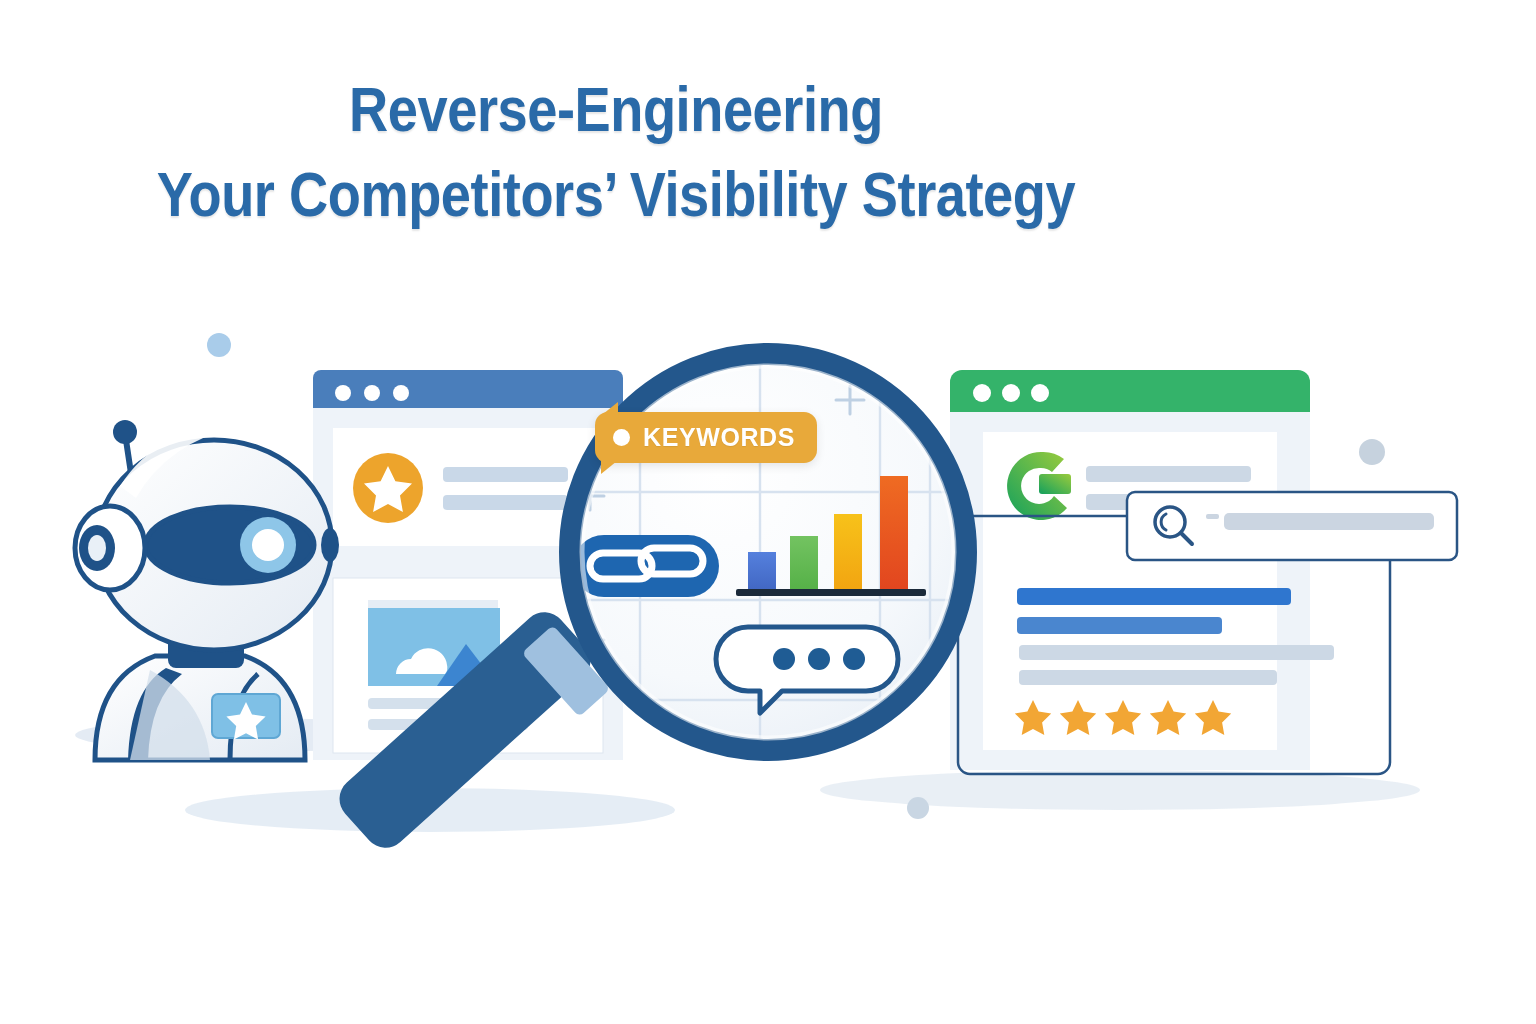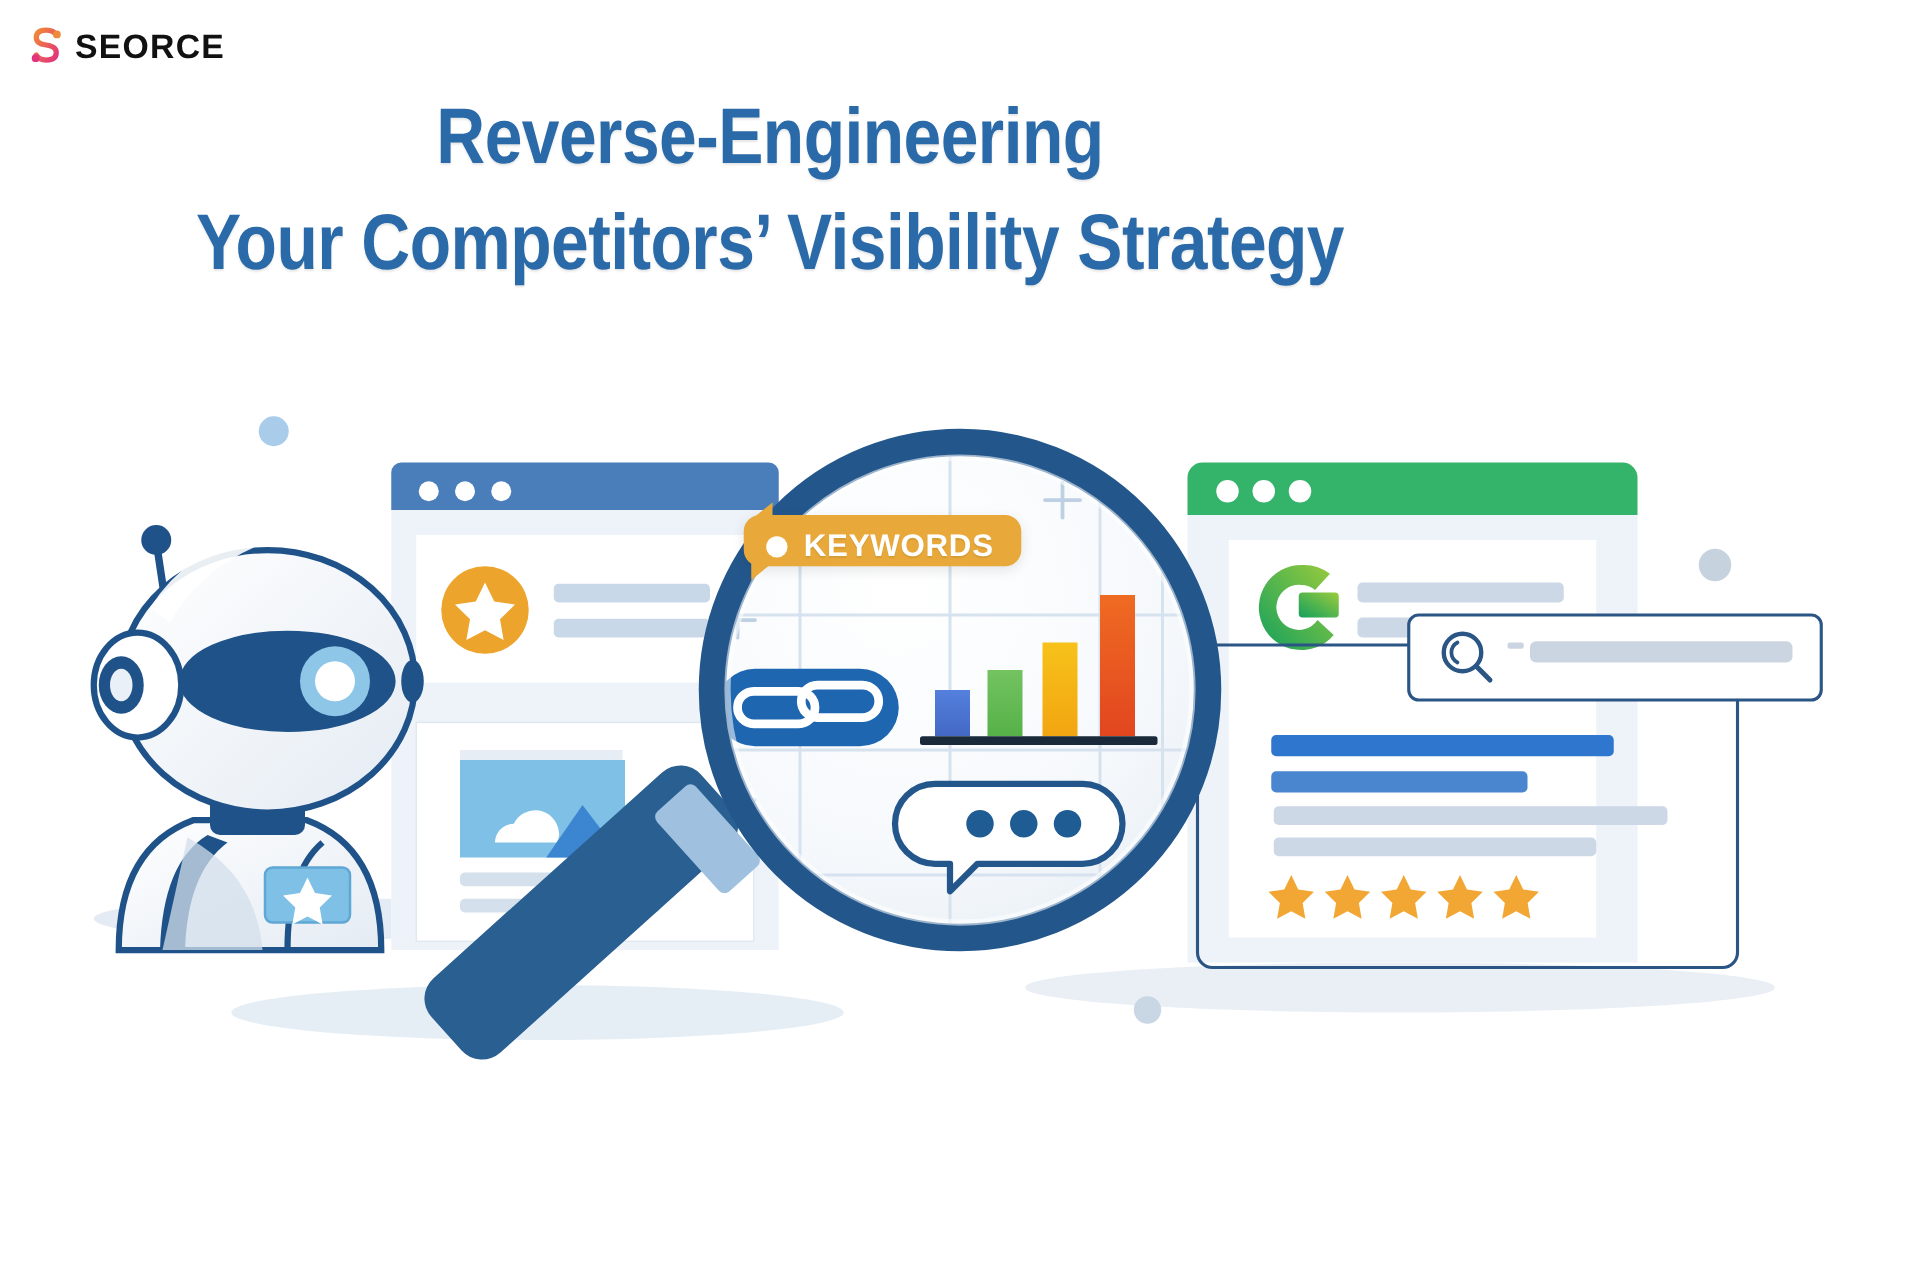--- a/index.html
+++ b/index.html
@@ -248,39 +248,31 @@
           <circle cx="854" cy="659" r="11" fill="#1f5c94"></circle>
         </g>
       </g>
       <circle cx="768" cy="552" r="198" fill="none" stroke="#23578c" stroke-width="22"></circle>
       <circle cx="768" cy="552" r="186" fill="none" stroke="#ffffff" stroke-width="5" opacity="0.55"></circle>
     </g>
   </svg>
 
   <div class="abs" style="left:595px;top:412px;">
     <div style="position:relative;display:flex;align-items:center;gap:13px;
-                background:#e8a93a;border-radius:13px;padding:11px 22px 1px 18px;
+                background:#e8a93a;border-radius:13px;padding:11px 22px 11px 18px;
                 box-shadow:0 3px 10px rgba(0,0,0,0.10);">
       <span style="width:17px;height:17px;border-radius:50%;background:#ffffff;display:block;"></span>
       <span style="color:#ffffff;font-weight:700;font-size:25px;letter-spacing:0.6px;
                    font-family:'Liberation Sans',sans-serif;text-shadow:0 1px 1px rgba(0,0,0,.08);">KEYWORDS</span>
       <span style="position:absolute;left:6px;bottom:-11px;width:0;height:0;
                    border-left:16px solid #e8a93a;border-bottom:13px solid transparent;"></span>
       <span style="position:absolute;left:8px;top:-10px;width:0;height:0;
                    border-right:15px solid #e8a93a;border-top:12px solid transparent;"></span>
     </div>
   </div>
 
-  <div class="logo-box">
-    <svg class="logo-mark" viewBox="0 0 30 32">
-      <path d="M23 7 q-2 -4 -8 -4 q-8 0 -8 6 q0 5 8 6 q8 1 8 6 q0 6 -8 6 q-6 0 -8 -4" fill="none" stroke="url(#gLogo)" stroke-width="4.2" stroke-linecap="round"></path>
-      <circle cx="23.5" cy="6.5" r="3.1" fill="#f0883a"></circle>
-      <circle cx="6.5" cy="25.5" r="3.1" fill="#e2337c"></circle>
-    </svg>
-    <span class="logo-word">SEORCE</span>
-  </div>
 
   <div class="title-wrap">
     <div class="title-line l1">Reverse-Engineering</div>
     <div class="title-line l2">Your Competitors’ Visibility Strategy</div>
   </div>
 
 </div>
 
 </body></html>

